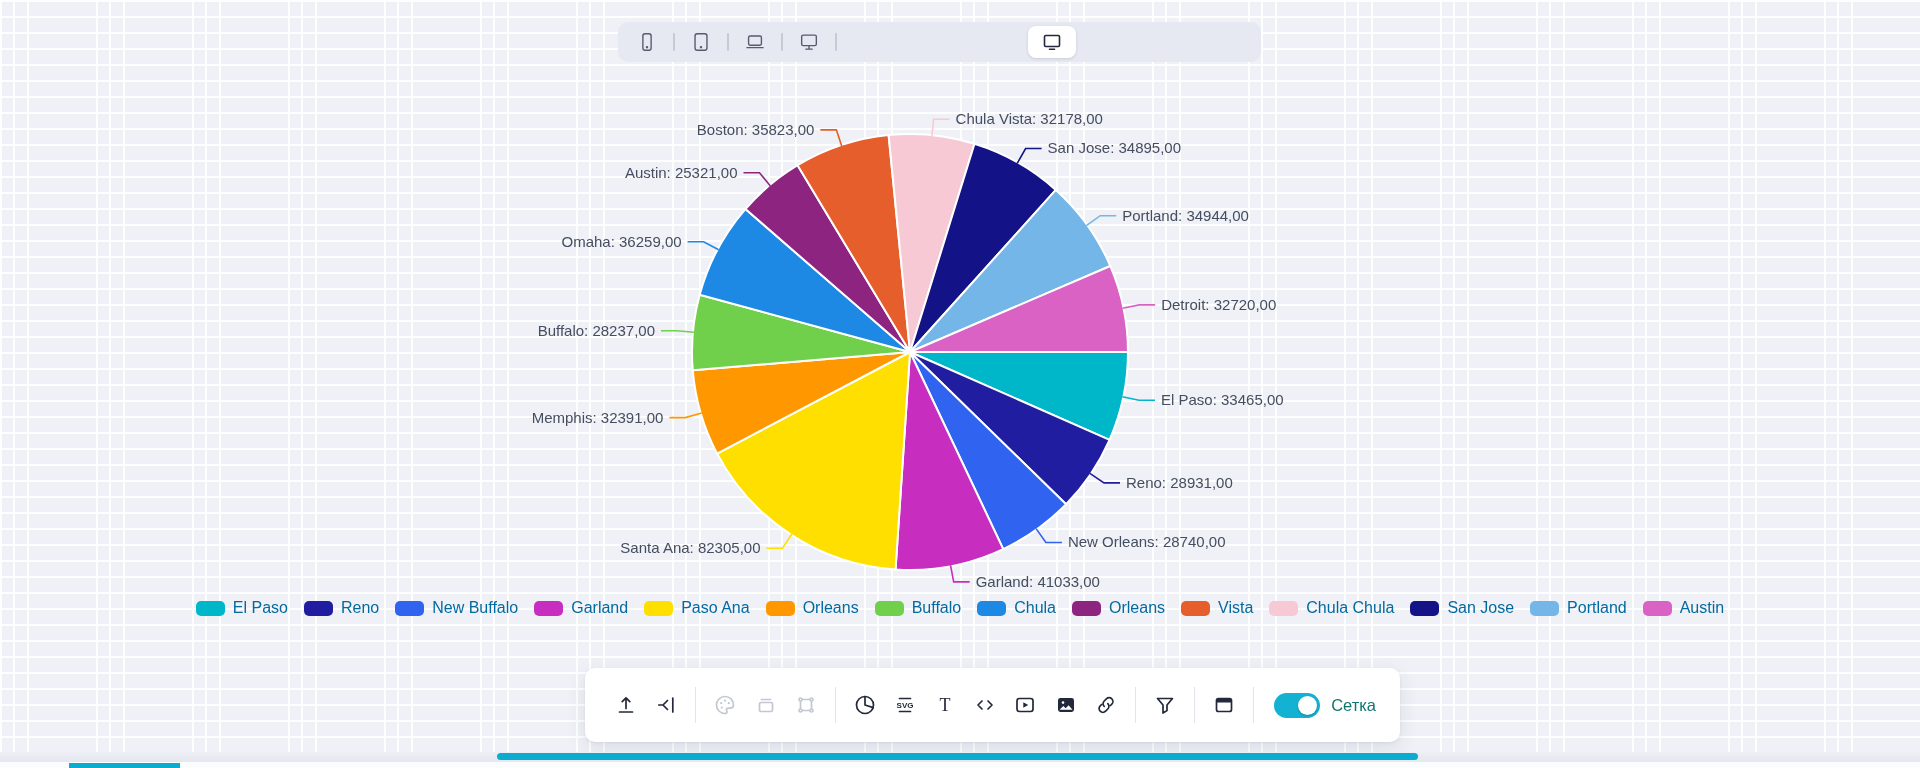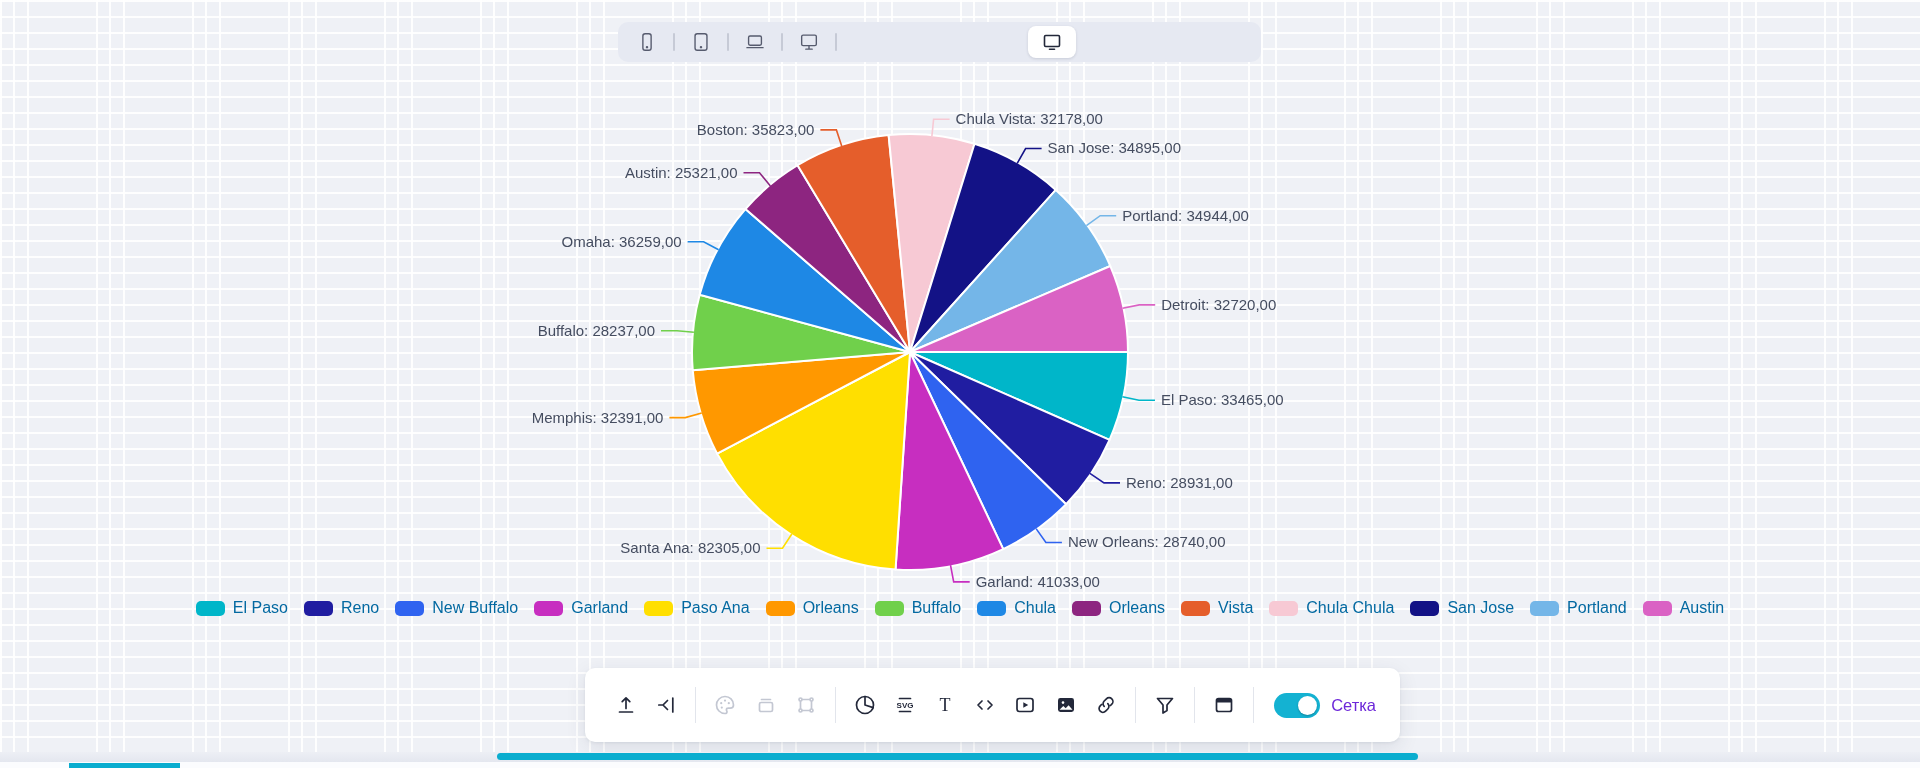--- a/index.html
+++ b/index.html
@@ -71,21 +71,21 @@
   .svg-glyph-text{ font-size:8px; font-weight:bold; fill:#23283a; stroke:none;
     font-family:"Liberation Sans",sans-serif; }
   .t-glyph{ font-size:18px; fill:#23283a; stroke:none; font-family:"Liberation Serif","DejaVu Serif",serif; }
 
   #grid-toggle-group{ display:flex; align-items:center; gap:11px; margin-left:8px; cursor:pointer; }
   #grid-toggle{ position:relative; width:46px; height:25px; border-radius:13px; border:none; cursor:pointer; }
   #grid-toggle .knob{
     position:absolute; right:3px; top:3px; width:19px; height:19px; border-radius:50%;
     background:#fff; box-shadow:0 1px 2px rgba(0,0,0,.25);
   }
-  #grid-toggle-label{ font-size:16.5px; color:#6d28d9; white-space:nowrap; }
+  #grid-toggle-label{ font-size:16.5px; color:#0f766e; white-space:nowrap; }
 
   
   #bottom-band{
     position:absolute; left:0; right:0; top:752px; height:10px;
     background:linear-gradient(#edeff5,#e4e7ef);
   }
   #bottom-strip{ position:absolute; left:0; right:0; top:762px; height:6px; background:#fbfcfe; }
   #h-scroll-thumb{
     position:absolute; left:497px; top:753px; width:921px; height:7px;
     border-radius:4px; cursor:pointer;

